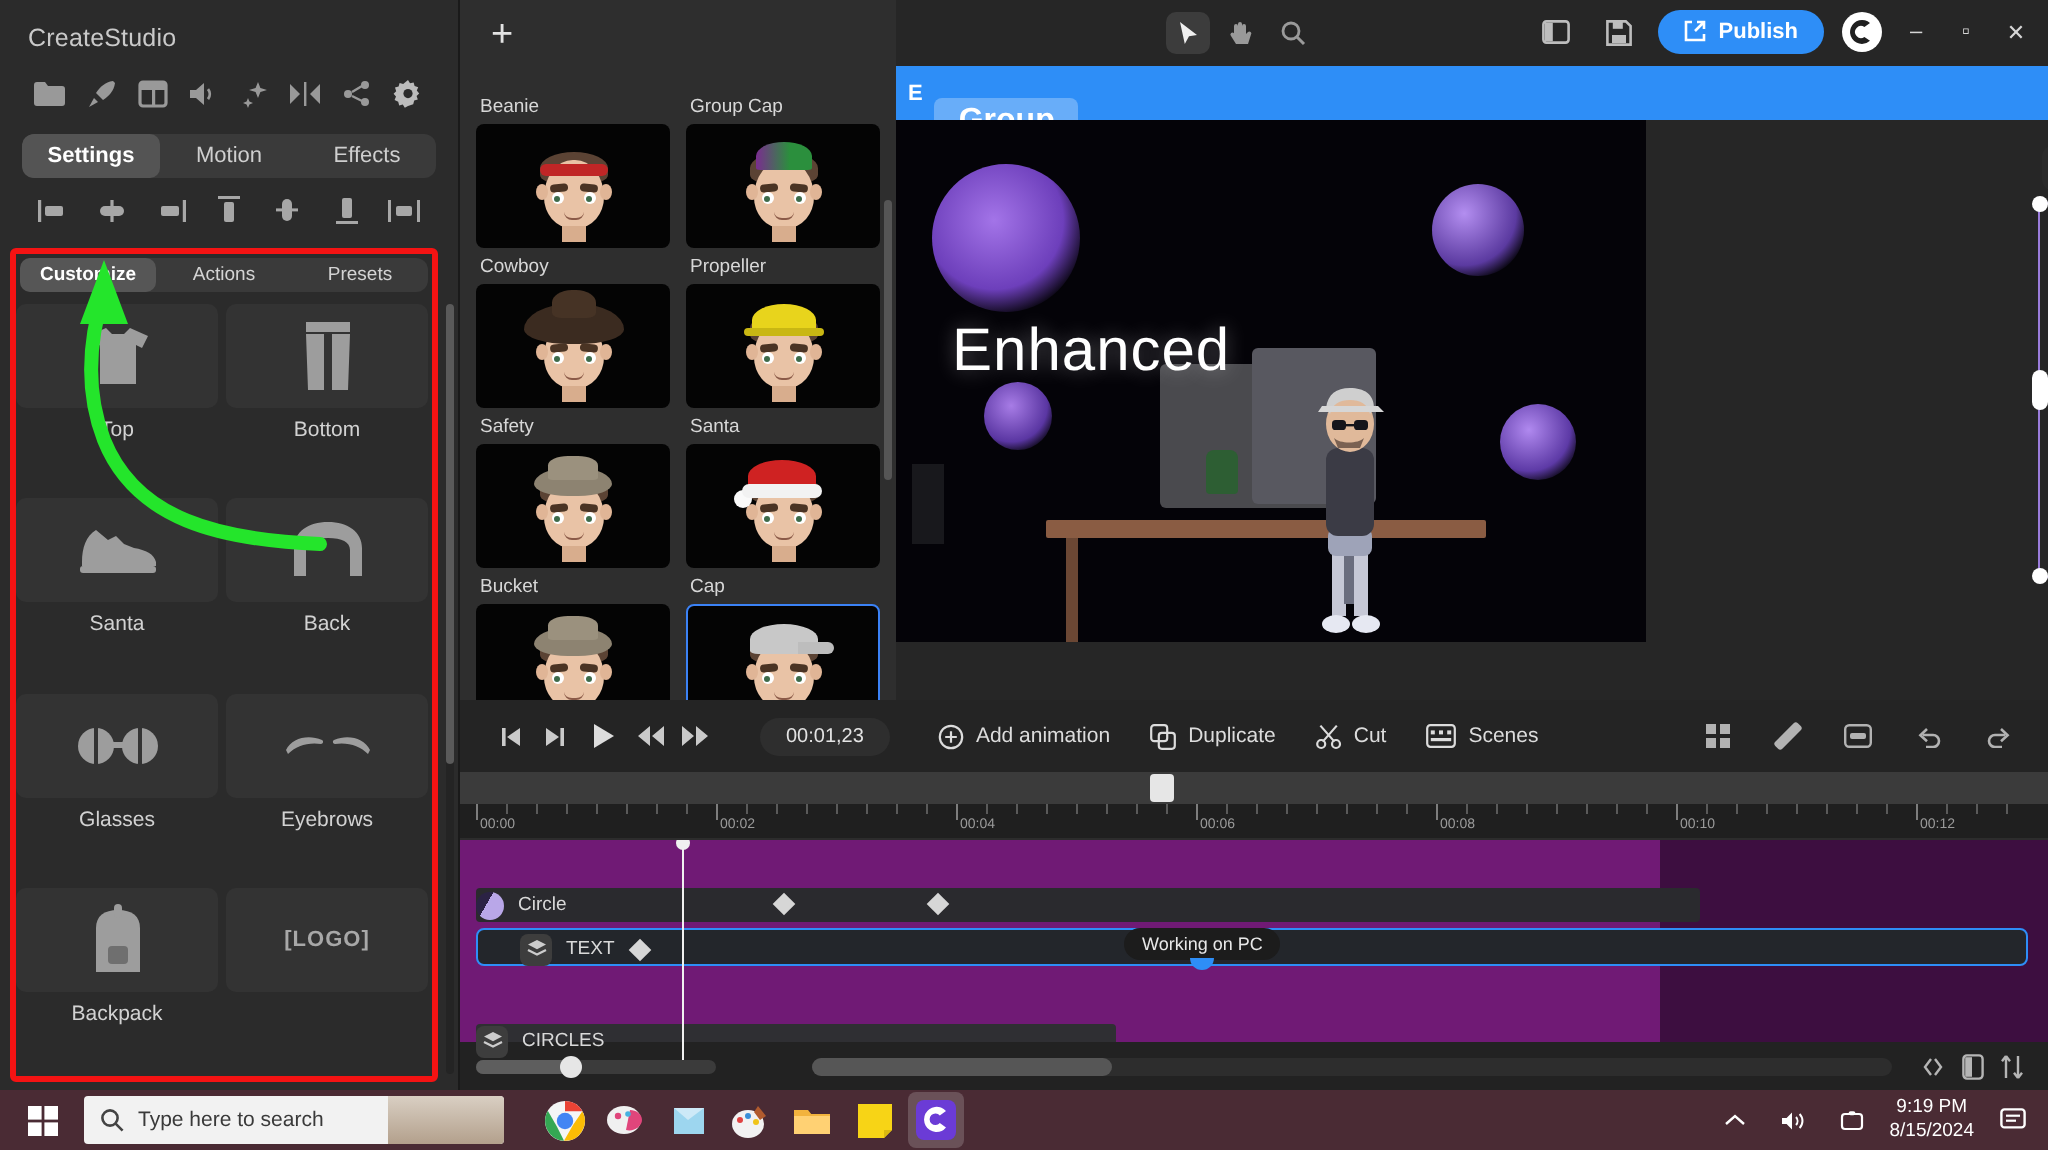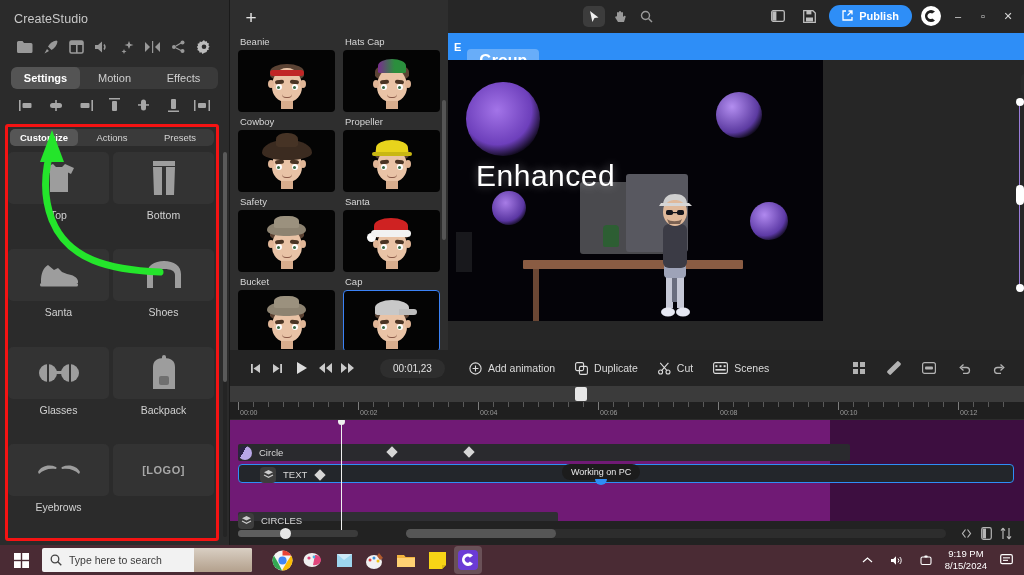--- a/index.html
+++ b/index.html
@@ -85,21 +85,21 @@
   
   #asset-panel {
     position: absolute; left: 230px; top: 0; width: 218px; height: 350px;
     background: #2e2e2e; overflow: hidden;
   }
   #asset-plus {
     width: 22px; height: 22px; margin: 8px 0 0 10px; color: #e2e2e2;
     font-size: 19px; line-height: 20px; text-align: center; cursor: pointer;
   }
   #asset-grid {
-    position: absolute; left: 8px; top: 32px; width: 200px;
+    position: absolute; left: 8px; top: 44px; width: 200px;
     display: grid; grid-template-columns: 1fr 1fr; gap: 0px 8px;
   }
   .asset-cell { width: 97px; }
   .asset-name { font-size: 9.5px; color: #d7d7d7; padding: 4px 0 3px 2px; }
   .asset-thumb {
     width: 97px; height: 62px; background: #040404; border-radius: 4px;
     position: relative; overflow: hidden; cursor: pointer; border: 1.5px solid transparent;
   }
   .asset-thumb.sel { border-color: #3b82f6; }
   
@@ -412,56 +412,56 @@
         <div class="cat-label">Santa</div>
       </div>
 
 
       <div class="cat-cell">
         <div class="cat-tile">
           <svg width="40" height="30" viewBox="0 0 40 30">
               <path d="M3 28V14C3 6 10 1 20 1s17 5 17 13v14h-6V15c0-4-4-6-11-6s-11 2-11 6v13z" fill="#9d9d9d"></path>
             </svg>
         </div>
-        <div class="cat-label">Shoes</div>
+        <div class="cat-label">Back</div>
       </div>
 
       <div class="cat-cell">
         <div class="cat-tile">
           <svg width="42" height="22" viewBox="0 0 42 22">
               <ellipse cx="10" cy="11" rx="9" ry="9" fill="#9d9d9d"></ellipse>
               <ellipse cx="32" cy="11" rx="9" ry="9" fill="#9d9d9d"></ellipse>
               <rect x="18" y="9" width="6" height="3" fill="#9d9d9d"></rect>
               <rect x="9" y="2" width="2" height="18" fill="#333"></rect>
               <rect x="31" y="2" width="2" height="18" fill="#333"></rect>
             </svg>
         </div>
         <div class="cat-label">Glasses</div>
       </div>
 
 
       <div class="cat-cell">
         <div class="cat-tile">
+          <svg width="44" height="14" viewBox="0 0 44 14">
+              <path d="M1 9C4 3 12 1 19 4c1 .5.5 2-.5 2C12 5 6 7 2 11z" fill="#9d9d9d"></path>
+              <path d="M43 9C40 3 32 1 25 4c-1 .5-.5 2 .5 2C32 5 38 7 42 11z" fill="#9d9d9d"></path>
+            </svg>
+        </div>
+        <div class="cat-label">Eyebrows</div>
+      </div>
+
+      <div class="cat-cell">
+        <div class="cat-tile">
           <svg width="32" height="38" viewBox="0 0 32 38">
               <path d="M5 13c0-6 4-9 11-9s11 3 11 9v22H5z" fill="#9d9d9d"></path>
               <rect x="11" y="22" width="10" height="9" rx="2" fill="#6f6f6f"></rect>
               <rect x="14" y="1" width="4" height="7" rx="2" fill="#9d9d9d"></rect>
             </svg>
         </div>
         <div class="cat-label">Backpack</div>
-      </div>
-
-      <div class="cat-cell">
-        <div class="cat-tile">
-          <svg width="44" height="14" viewBox="0 0 44 14">
-              <path d="M1 9C4 3 12 1 19 4c1 .5.5 2-.5 2C12 5 6 7 2 11z" fill="#9d9d9d"></path>
-              <path d="M43 9C40 3 32 1 25 4c-1 .5-.5 2 .5 2C32 5 38 7 42 11z" fill="#9d9d9d"></path>
-            </svg>
-        </div>
-        <div class="cat-label">Eyebrows</div>
       </div>
 
       <div class="cat-cell">
         <div class="cat-tile">
           <span class="logo-text">[LOGO]</span>
         </div>
         <div class="cat-label"></div>
       </div>
     </div>
 
@@ -493,21 +493,21 @@
               <div class="brow r"></div>
               <div class="eye l"></div>
               <div class="eye r"></div>
               <div class="mouth"></div>
               <div class="neck"></div>
             </div>
         </div>
       </div>
 
       <div class="asset-cell">
-        <div class="asset-name">Hats Cap</div>
+        <div class="asset-name">Group Cap</div>
         <div class="asset-thumb">
           <div class="face">
               <div class="hair"></div>
               <div class="skin"></div>
               <div class="ear l"></div>
               <div class="ear r"></div>
               <div class="hat propeller"></div>
               <div class="brow l"></div>
               <div class="brow r"></div>
               <div class="eye l"></div>

